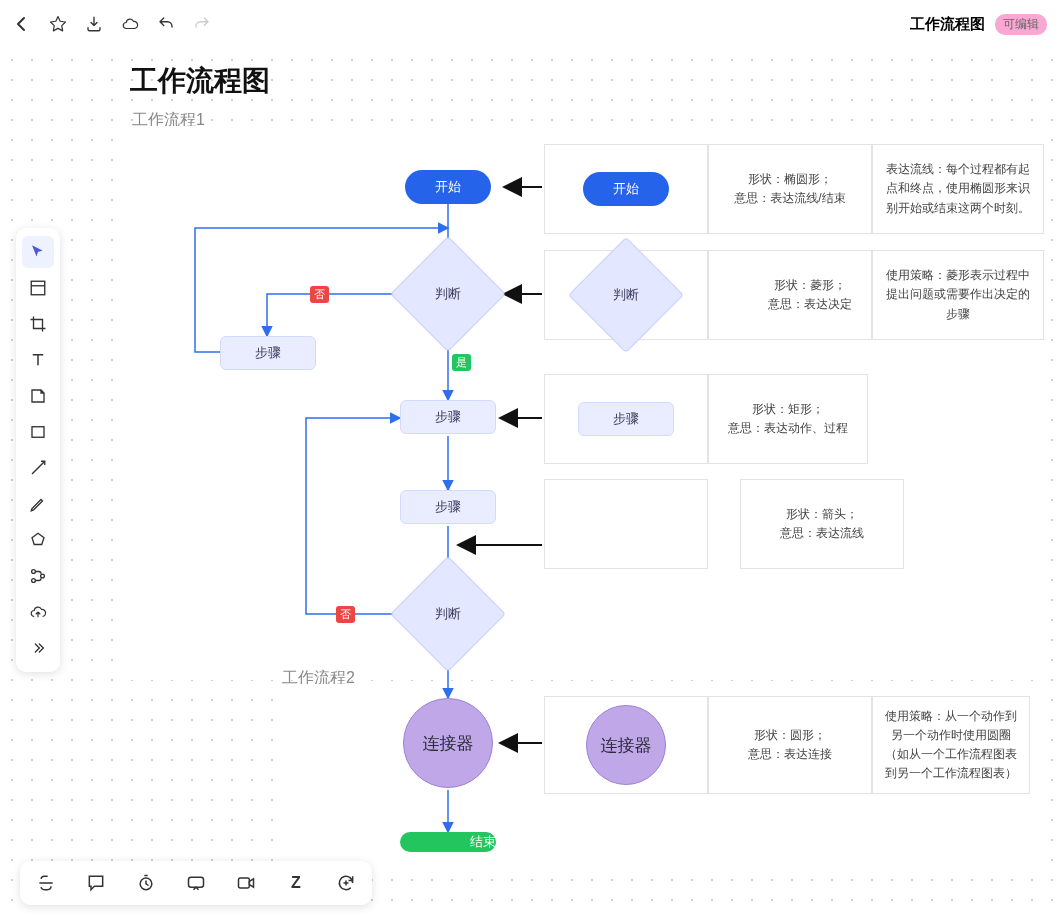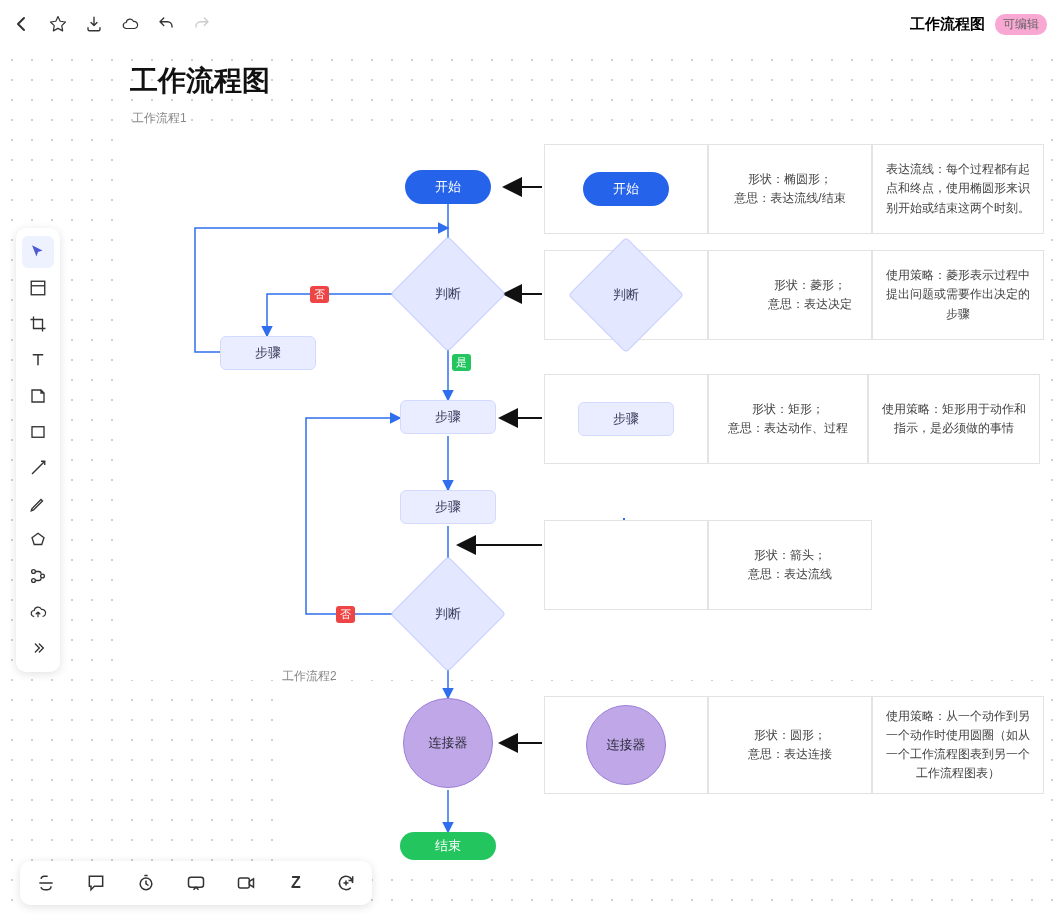--- a/index.html
+++ b/index.html
@@ -52,41 +52,41 @@
     background:#fff; border-radius:10px; box-shadow:0 2px 10px rgba(0,0,0,0.12);
     display:flex; align-items:center; padding:0 10px; gap:18px;
   }
 
   
   .title {
     position:absolute; left:130px; top:14px;
     font-size:28px; font-weight:700; color:#111;
   }
   .section-label {
-    position:absolute; font-size:12px; color:#888;
+    position:absolute; font-size:16px; color:#888;
   }
   .section-bg {
     position:absolute; background:#fff;
   }
 
   
   .pill { position:absolute; border-radius:999px; display:flex; align-items:center; justify-content:center; font-size:13px; }
   .pill.blue { background:#2563eb; color:#fff; }
   .pill.green { background:#22c55e; color:#fff; }
   .rect { position:absolute; border-radius:6px; display:flex; align-items:center; justify-content:center; font-size:13px; }
   .rect.light { background:#e9edff; color:#3b3b5a; border:1px solid #d3daff; }
   .diamond {
     position:absolute; width:110px; height:70px; display:flex; align-items:center; justify-content:center;
   }
   .diamond::before {
     content:""; position:absolute; width:80px; height:80px; transform:rotate(45deg);
     background:#e3e7ff; border:1px solid #c7ceff; border-radius:4px;
   }
   .diamond span { position:relative; font-size:13px; color:#3b3b5a; }
-  .circle { position:absolute; border-radius:50%; display:flex; align-items:center; justify-content:center; font-size:13px; background:#c0a8e8; border:1px solid #9b7fd8; color:#2b2b3a; }
+  .circle { position:absolute; border-radius:50%; display:flex; align-items:center; justify-content:center; font-size:17px; background:#c0a8e8; border:1px solid #9b7fd8; color:#2b2b3a; }
 
   .edgelabel { position:absolute; font-size:11px; padding:1px 4px; border-radius:3px; color:#fff; }
   .edgelabel.no { background:#ef4444; }
   .edgelabel.yes { background:#22c55e; }
 
   
   .info-row { position:absolute; display:flex; }
   .info-cell { border:1px solid #e3e3e3; background:#fff; display:flex; flex-direction:column; align-items:center; justify-content:center; font-size:12px; color:#444; padding:4px 8px; text-align:center; }
   .info-cell .line { line-height:1.6; }
 
@@ -206,21 +206,21 @@
 
   <div class="diamond" style="left:393px; top:531px;">
       <span>判断</span>
     </div>
   <span class="edgelabel no" style="left:336px; top:558px;">否</span>
 
   <div class="circle" style="left:403px; top:650px; width:90px; height:90px;">
       <span>连接器</span>
     </div>
 
-  <div class="pill green" style="left:400px; top:784px; width:96px; height:28px;">
+  <div class="pill green" style="left:400px; top:784px; width:96px; height:20px;justify-content:flex-end;">
       <span>结束</span>
     </div>
 
   <div class="info-row" style="left:544px; top:96px;">
     <div class="info-cell" style="width:164px; height:90px;">
       <div class="pill blue" style="position:relative; width:86px; height:34px;">
           <span>开始</span>
         </div>
     </div>
     <div class="info-cell" style="width:164px; height:90px;">
@@ -250,44 +250,41 @@
   <div class="info-row" style="left:544px; top:326px;">
     <div class="info-cell" style="width:164px; height:90px;">
       <div class="rect light" style="position:relative; width:96px; height:34px;">
           <span>步骤</span>
         </div>
     </div>
     <div class="info-cell" style="width:160px; height:90px;">
       <span class="line">形状：矩形；</span>
       <span class="line">意思：表达动作、过程</span>
     </div>
-    <div class="info-cell" style="width:172px; height:90px;">
-      <span class="line">使用策略：矩形用于动作和指示，是必须做的事情</span>
-    </div>
-  </div>
-
-  <div class="info-row" style="left:544px; top:472px;">
+  </div>
+
+  <div class="info-row" style="left:544px; top:431px;gap:32px;">
     <div class="info-cell" style="width:164px; height:90px;"></div>
     <div class="info-cell" style="width:164px; height:90px;">
       <span class="line">形状：箭头；</span>
       <span class="line">意思：表达流线</span>
     </div>
   </div>
 
   <div class="info-row" style="left:544px; top:648px;">
     <div class="info-cell" style="width:164px; height:98px;">
       <div class="circle" style="position:relative; width:80px; height:80px;">
           <span>连接器</span>
         </div>
     </div>
     <div class="info-cell" style="width:164px; height:98px;">
       <span class="line">形状：圆形；</span>
       <span class="line">意思：表达连接</span>
     </div>
-    <div class="info-cell" style="width:172px; height:98px;">
+    <div class="info-cell" style="width:158px; height:98px;">
       <span class="line">使用策略：从一个动作到另一个动作时使用圆圈（如从一个工作流程图表到另一个工作流程图表）</span>
     </div>
   </div>
 
   <div class="toolbar">
     <div class="tbtn active">
         <svg width="18" height="18" viewBox="0 0 24 24">
           <path d="M4 3l14 7-6 2-2 6z" fill="currentColor"></path>
         </svg>
       </div>

